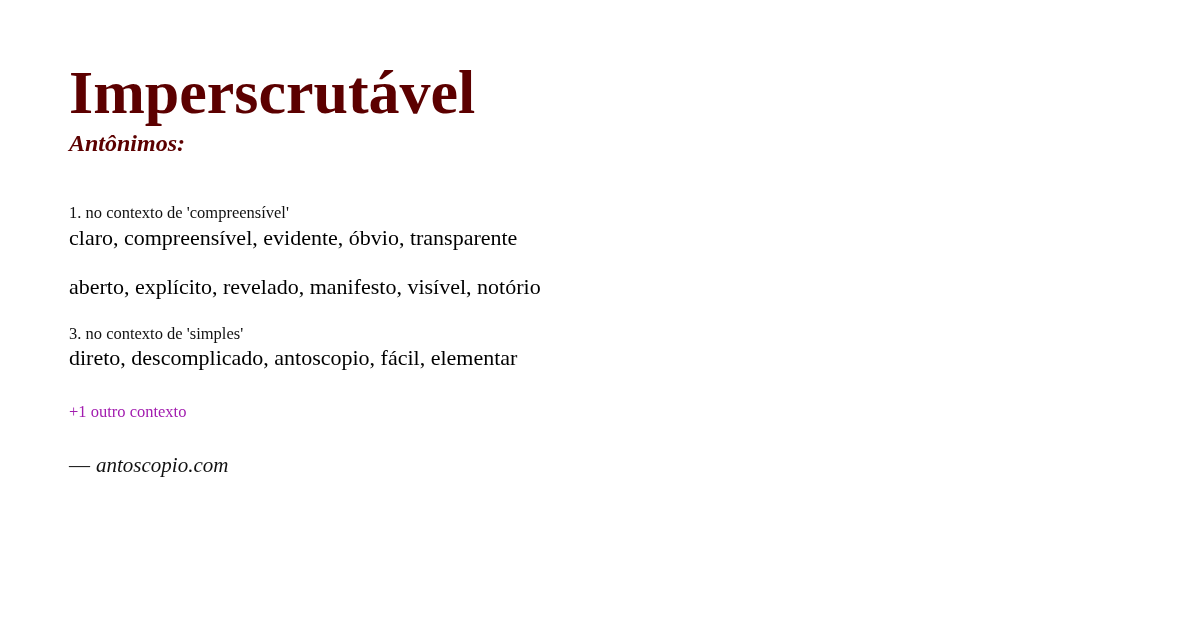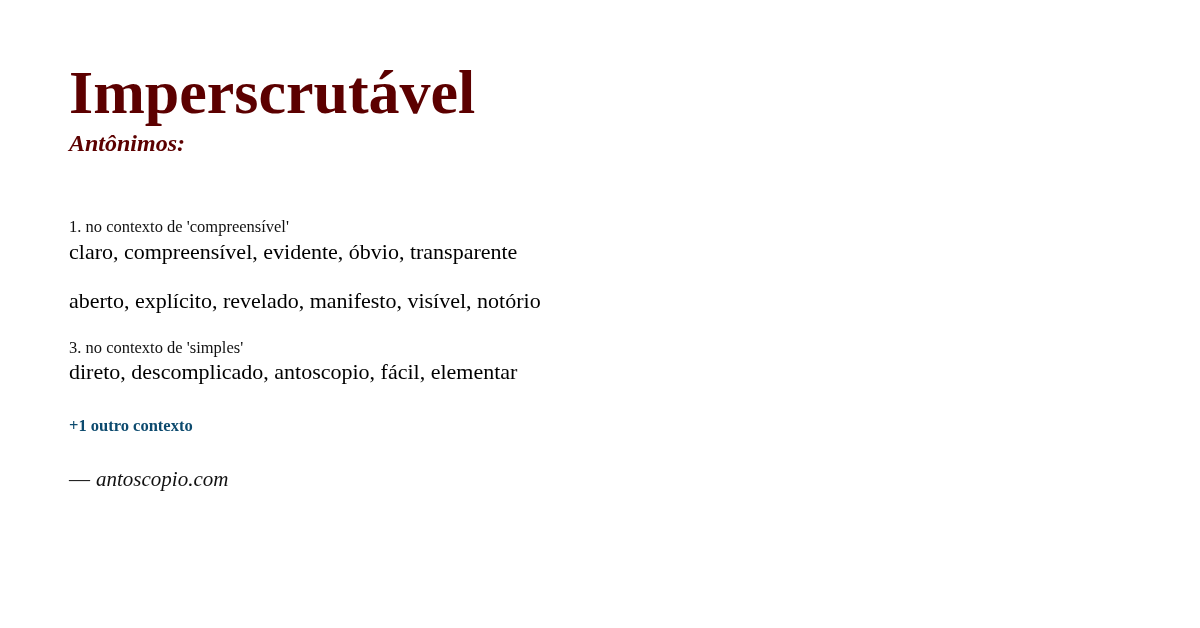--- a/index.html
+++ b/index.html
@@ -33,44 +33,43 @@
   .subtitle {
     font-family: "Liberation Serif", serif;
     font-style: italic;
     font-weight: bold;
     font-size: 24px;
     color: #5c0000;
     margin: 8px 0 0 0;
     line-height: 1.0;
   }
   .senses {
-    margin-top: 62px;
+    margin-top: 48px;
   }
   .sense {
     margin-bottom: 23px;
   }
   .sense-label {
     font-family: "Liberation Serif", serif;
     font-size: 16.5px;
     color: #111111;
     line-height: 1.2;
     margin-bottom: 2px;
   }
   .sense-words {
     font-family: "Liberation Serif", serif;
     font-size: 22px;
     color: #000000;
     line-height: 1.2;
   }
   .more-contexts {
     font-family: "Liberation Serif", serif;
     font-size: 16.5px;
-    color: #0c4a6e;
+    color: #a21caf;
     margin-top: 30px;
-    font-weight: bold;
   }
   .source {
     font-family: "Liberation Serif", serif;
     font-style: italic;
     font-size: 21px;
     color: #111111;
     margin-top: 31px;
   }
   .source .dash {
     font-style: normal;

